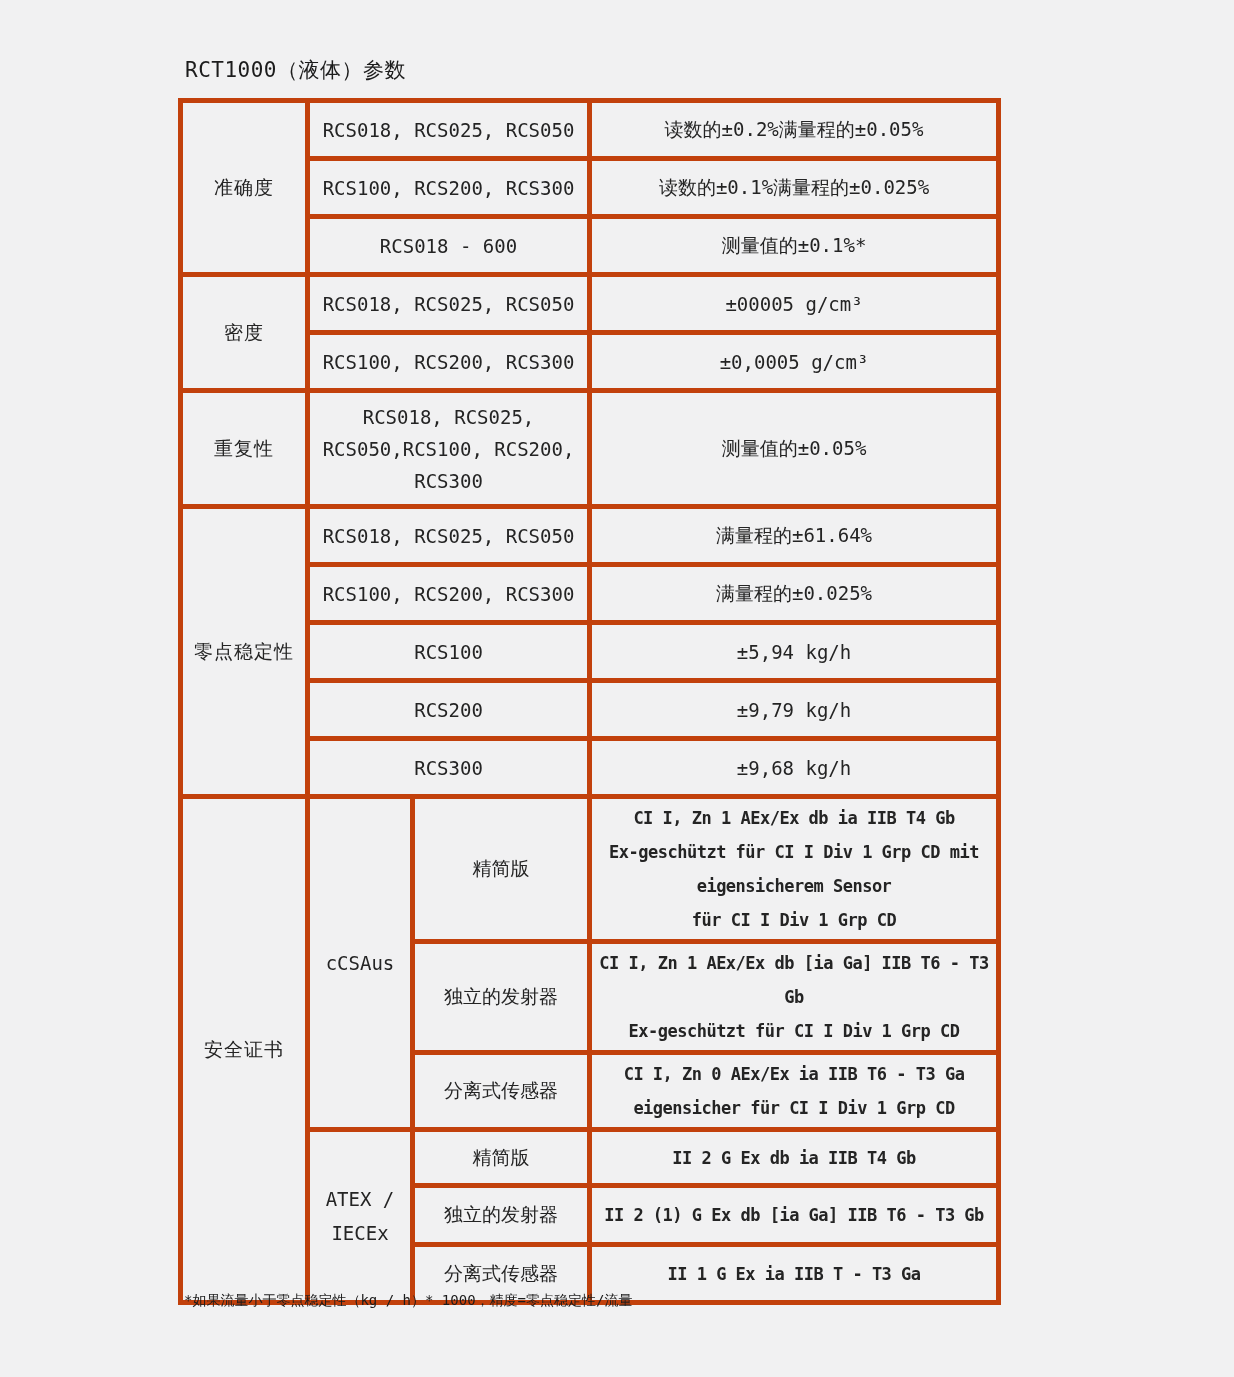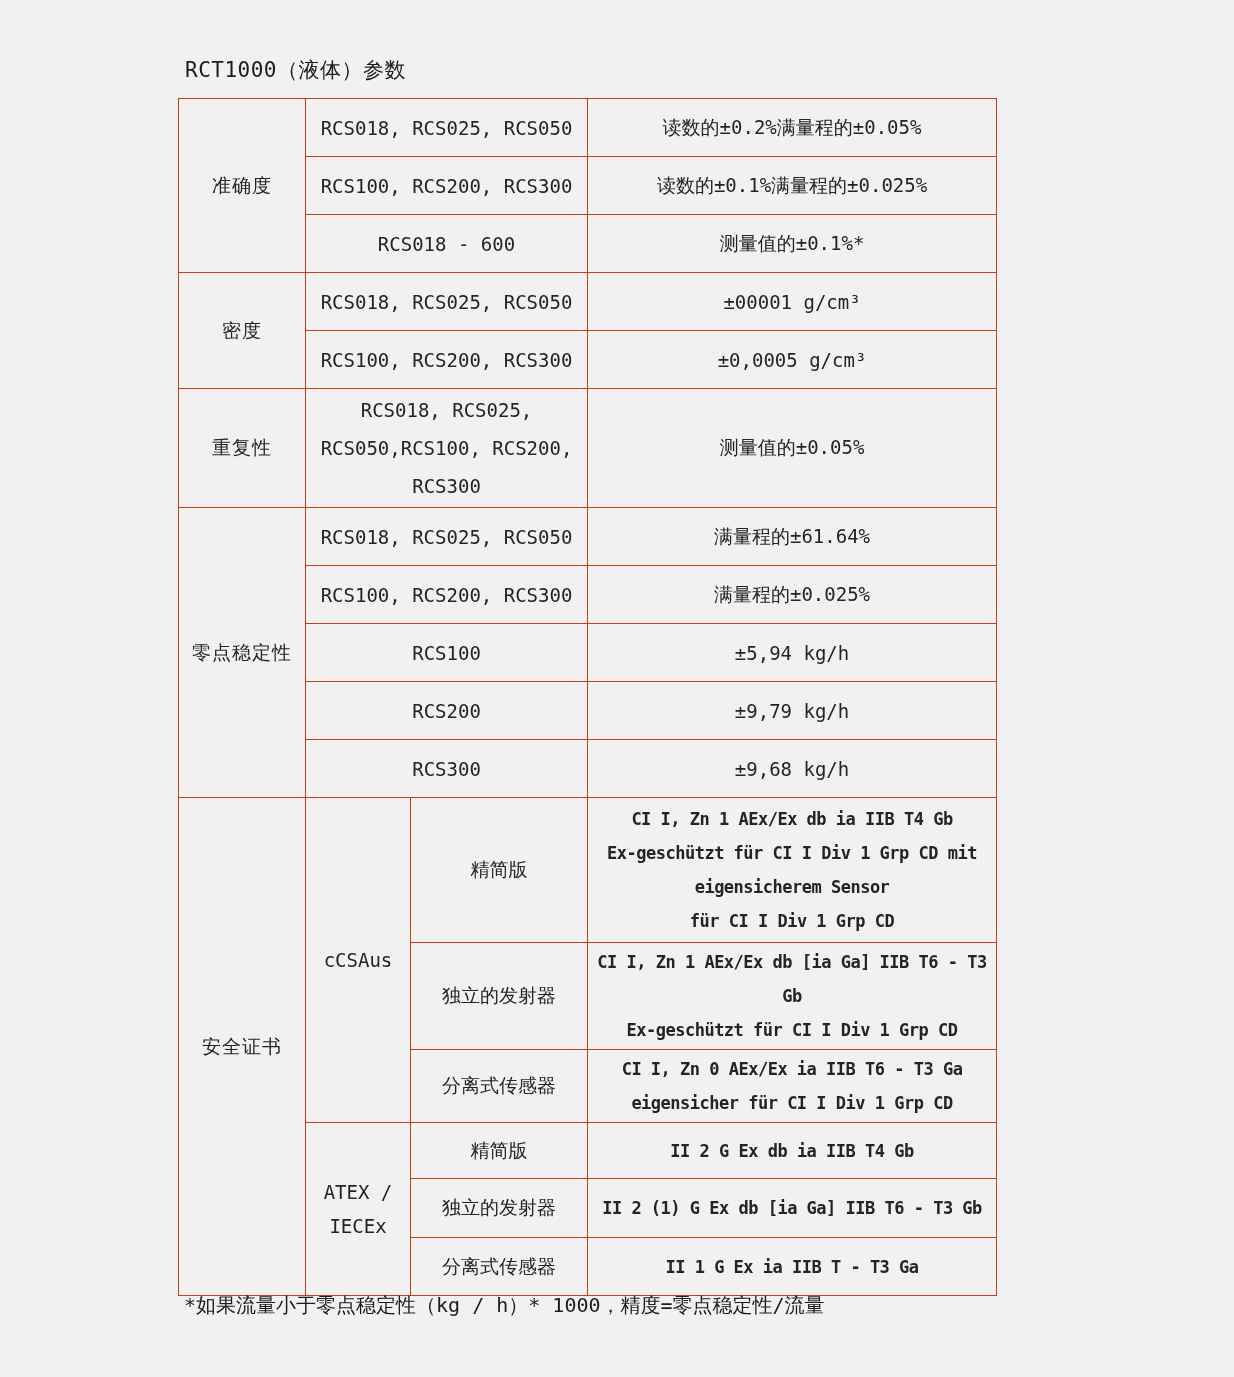--- a/index.html
+++ b/index.html
@@ -29,49 +29,49 @@
   }
   table.spec {
     position: absolute;
     left: 178px;
     top: 98px;
     width: 818px;
     border-collapse: collapse;
     table-layout: fixed;
   }
   td {
-    border: 1px solid #c2410c;
+    border: 5px solid #c2410c;
     text-align: center;
     vertical-align: middle;
     font-size: 19px;
     color: #242424;
     padding: 2px 4px;
     overflow: hidden;
   }
   
   tr.h58  > td { height: 58px; }
   tr.h116 > td { height: 116px; }
   tr.h145 > td { height: 145px; }
   tr.h107 > td { height: 107px; }
   tr.h68  > td { height: 68px; }
   tr.h56  > td { height: 56px; }
   tr.h59  > td { height: 59px; }
   .cat { letter-spacing: 1px; margin-left: 16px; }
   .ml { white-space: pre-line; line-height: 34px; }
-  .ml38 { white-space: pre-line; line-height: 38px; text-align: center; }
+  .ml38 { white-space: pre-line; line-height: 32px; text-align: center; }
   .latin-val {
     font-size: 17px;
     letter-spacing: -0.5px;
     font-weight: bold;
   }
   .footnote {
     position: absolute;
     left: 184px;
     top: 1292px;
-    font-size: 20px;
+    font-size: 14px;
     color: #1c1c1c;
     white-space: nowrap;
   }
 </style>
 </head>
 <body>
 
 <div class="page">
 
   <div class="doc-title">RCT1000（液体）参数</div>
@@ -95,21 +95,21 @@
       <td>读数的±0.1%满量程的±0.025%</td>
     </tr>
     <tr class="h58">
       <td colspan="2">RCS018 - 600</td>
       <td>测量值的±0.1%*</td>
     </tr>
 
     <tr class="h58">
       <td rowspan="2" class="cat">密度</td>
       <td colspan="2">RCS018, RCS025, RCS050</td>
-      <td>±00001 g/cm³</td>
+      <td>±00005 g/cm³</td>
     </tr>
     <tr class="h58">
       <td colspan="2">RCS100, RCS200, RCS300</td>
       <td>±0,0005 g/cm³</td>
     </tr>
 
     <tr class="h116">
       <td class="cat">重复性</td>
       <td colspan="2" class="ml38">RCS018, RCS025,
 RCS050,RCS100, RCS200,

